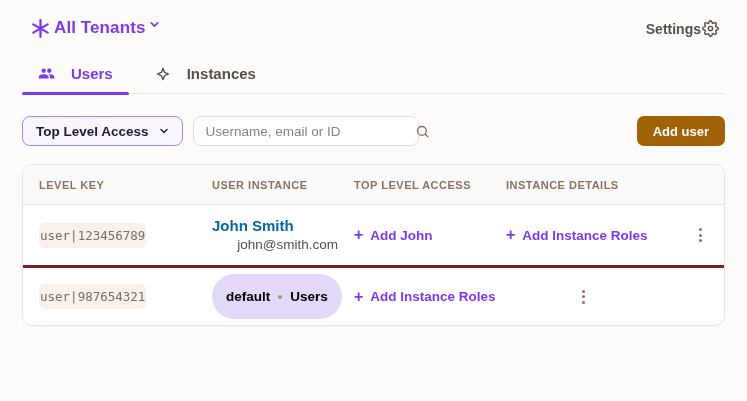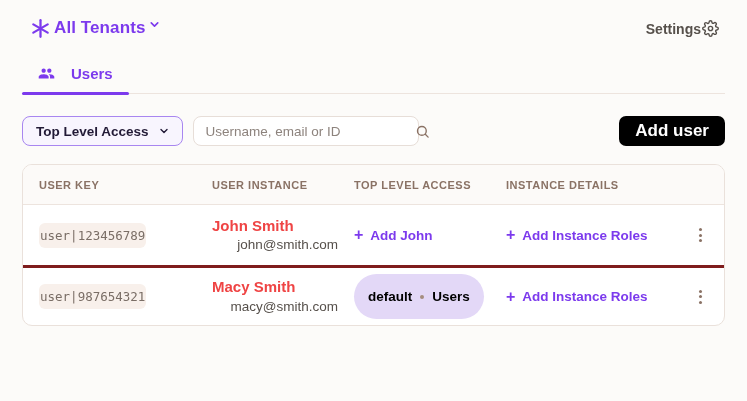--- a/index.html
+++ b/index.html
@@ -18,34 +18,34 @@
   .tab.active { color:#7C3AED; }
   .tab.active::after { content:""; position:absolute; left:0; right:0; bottom:-2px; height:3px; background:#7C3AED; border-radius:2px; }
 
   
   .toolbar { margin:22px 22px 0; display:flex; align-items:center; gap:10px; }
   .filter-btn { display:flex; align-items:center; gap:9px; height:30px; padding:0 12px 0 13px; background:#F8F5FE; border:1.5px solid #A886F0; border-radius:8px; cursor:pointer; }
   .filter-label { font-size:13.5px; font-weight:700; color:#221A36; }
   .search-box { display:flex; align-items:center; height:30px; width:226px; background:#FFFFFF; border:1px solid #E7DED8; border-radius:8px; padding:0 10px 0 12px;gap:32px; }
   .search-box input { flex:1; border:none; outline:none; background:transparent; font-family:"Liberation Sans", sans-serif; font-size:13.5px; color:#44403C; }
   .search-box input::placeholder { color:#8D837D; }
-  .add-user-btn { margin-left:auto; height:30px; padding:0 16px; background:#000000; color:#FFFFFF; border:none; border-radius:7px; font-family:"Liberation Sans", sans-serif; font-size:17px; font-weight:700; cursor:pointer; }
+  .add-user-btn { margin-left:auto; height:30px; padding:0 16px; background:#a16207; color:#FFFFFF; border:none; border-radius:7px; font-family:"Liberation Sans", sans-serif; font-size:13px; font-weight:700; cursor:pointer; }
 
   
   .user-table { margin:18px 22px 0; border:1px solid #EAE1DB; border-radius:10px; background:#FFFFFF; overflow:hidden; }
   .t-row { display:grid; grid-template-columns:173px 142px 152px 1fr 48px; align-items:center; }
   .t-head { height:40px; background:#FCFAF8; border-bottom:1px solid #EDE4DE; }
   .t-head .cell { font-size:11px; font-weight:700; color:#8A7265; letter-spacing:.5px; }
   .t-body-row { height:60px; }
   .t-body-row + .t-body-row { border-top:3px solid #7f1d1d; }
   .cell { padding-left:16px; }
   .cell-actions { padding:0; display:flex; justify-content:center; }
 
   .key-chip { display:inline-block; font-family:"DejaVu Sans Mono", monospace; font-size:12.5px; color:#7A6E66; background:#F8F0EB; padding:5px 1px; border-radius:6px; }
-  .user-name { font-size:15px; font-weight:700; color:#ef4444; line-height:1.3; }
+  .user-name { font-size:15px; font-weight:700; color:#0369a1; line-height:1.3; }
   .user-email { font-size:13.5px; color:#56504B; line-height:1.3; margin-top:1px;text-align:right; }
 
   .role-link { display:inline-flex; align-items:center; gap:7px; color:#7C3AED; font-size:13.5px; font-weight:700; cursor:pointer; white-space:nowrap; }
   .plus { font-size:16px; font-weight:700; line-height:1; }
 
   .role-badge { display:inline-flex; align-items:center; gap:8px; background:#E3D8F7; border-radius:999px; padding:15px 14px; font-size:13.5px; font-weight:600; color:#000000; }
   .badge-dot { width:4px; height:4px; border-radius:50%; background:#A58D7F; }
 
   .kebab { display:flex; flex-direction:column; gap:2.5px; padding:6px; cursor:pointer; }
   .kebab span { width:3px; height:3px; border-radius:50%; background:#8A7265; }
@@ -84,20 +84,28 @@
 
 <div class="tabbar">
   <div class="tab active">
     <span>
       <svg width="17" height="17" viewBox="0 0 24 24" fill="#7C3AED">
         <path d="M16 11c1.66 0 2.99-1.34 2.99-3S17.66 5 16 5c-1.66 0-3 1.34-3 3s1.34 3 3 3zm-8 0c1.66 0 2.99-1.34 2.99-3S9.66 5 8 5C6.34 5 5 6.34 5 8s1.34 3 3 3zm0 2c-2.33 0-7 1.17-7 3.5V19h14v-2.5c0-2.33-4.67-3.5-7-3.5zm8 0c-.29 0-.62.02-.97.05 1.16.84 1.97 1.97 1.97 3.45V19h6v-2.5c0-2.33-4.67-3.5-7-3.5z"></path>
       </svg>
     </span>
     <span>Users</span>
   </div>
+  <div class="tab">
+    <span>
+      <svg width="16" height="16" viewBox="0 0 24 24" fill="none" stroke="#56504B" stroke-width="2" stroke-linejoin="round">
+        <path d="M12 3.5 L14.4 9.6 L20.5 12 L14.4 14.4 L12 20.5 L9.6 14.4 L3.5 12 L9.6 9.6 Z"></path>
+      </svg>
+    </span>
+    <span>Instances</span>
+  </div>
 </div>
 
 <div class="toolbar">
   <div class="filter-btn">
     <span class="filter-label">Top Level Access</span>
     <span>
       <svg width="12" height="12" viewBox="0 0 24 24" stroke="#221A36" stroke-width="2.8" stroke-linecap="round" stroke-linejoin="round" fill="none">
         <polyline points="6 9 12 15 18 9"></polyline>
       </svg>
     </span>
@@ -110,21 +118,21 @@
         <line x1="16.5" y1="16.5" x2="21" y2="21"></line>
       </svg>
     </span>
   </div>
   <button class="add-user-btn">Add user</button>
 </div>
 
 <div class="user-table">
 
   <div class="t-row t-head">
-    <div class="cell">USER KEY</div>
+    <div class="cell">LEVEL KEY</div>
     <div class="cell">USER INSTANCE</div>
     <div class="cell">TOP LEVEL ACCESS</div>
     <div class="cell">INSTANCE DETAILS</div>
     <div class="cell cell-actions"></div>
   </div>
 
   <div class="t-row t-body-row">
     <div class="cell">
       <span class="key-chip">user|123456789</span>
     </div>
@@ -151,24 +159,20 @@
           <span></span>
         </div>
     </div>
   </div>
 
   <div class="t-row t-body-row">
     <div class="cell">
       <span class="key-chip">user|987654321</span>
     </div>
     <div class="cell">
-      <div class="user-name">Macy Smith</div>
-      <div class="user-email">macy@smith.com</div>
-    </div>
-    <div class="cell">
       <span class="role-badge">
         <span>default</span>
         <span class="badge-dot"></span>
         <span>Users</span>
       </span>
     </div>
     <div class="cell">
       <span class="role-link">
         <span class="plus">+</span>
         <span>Add Instance Roles</span>

